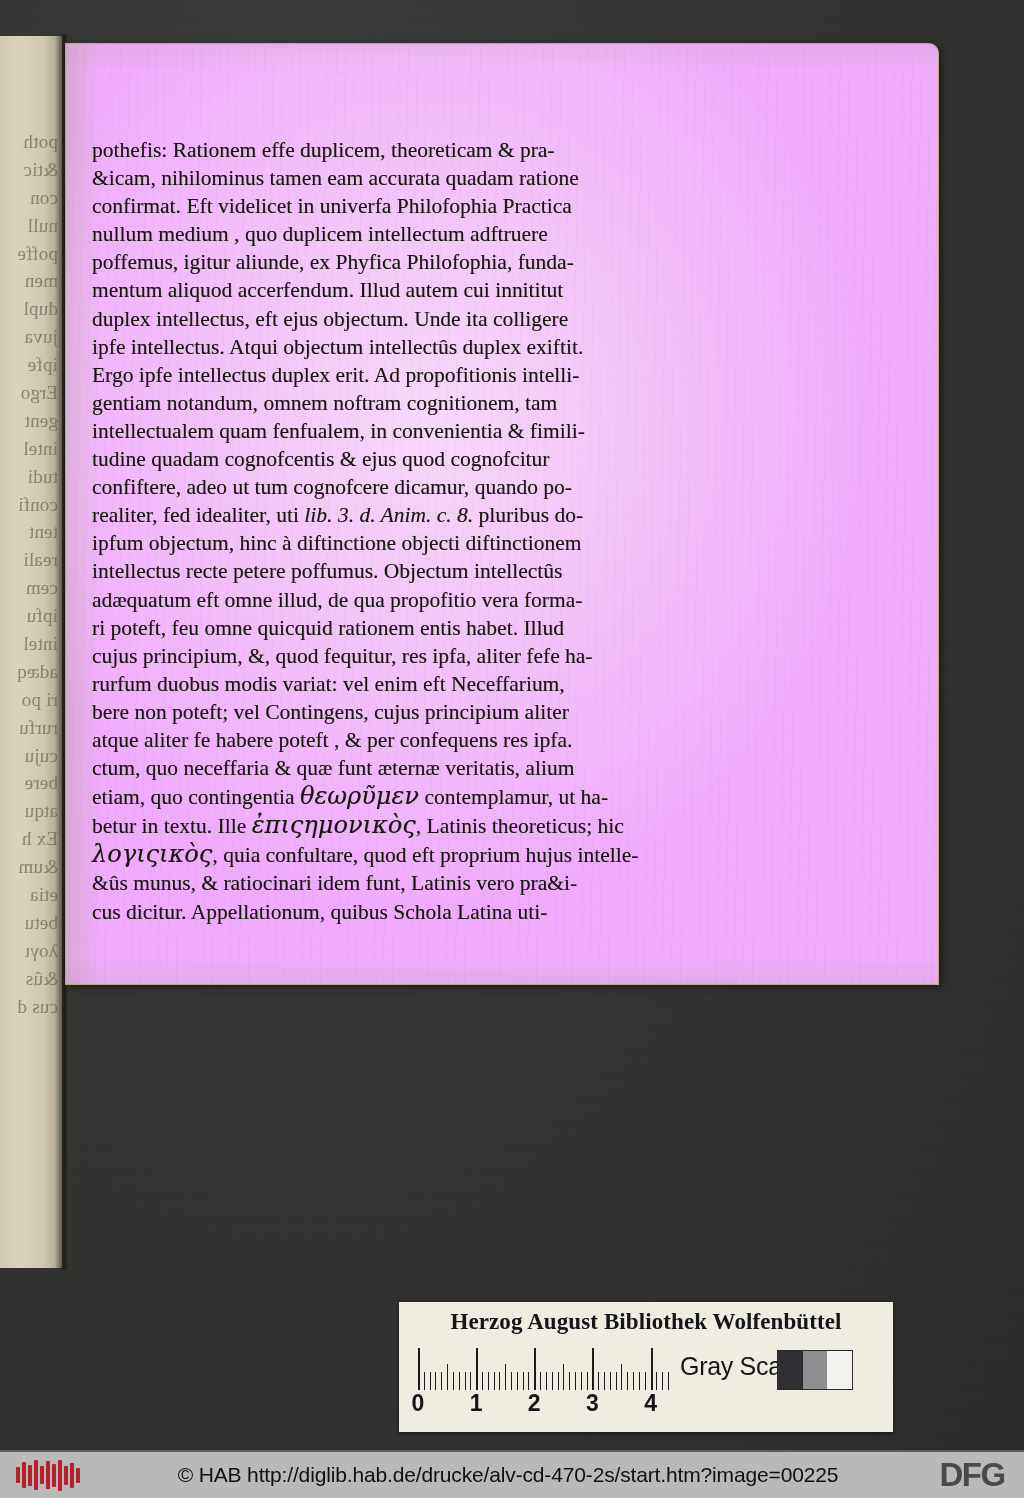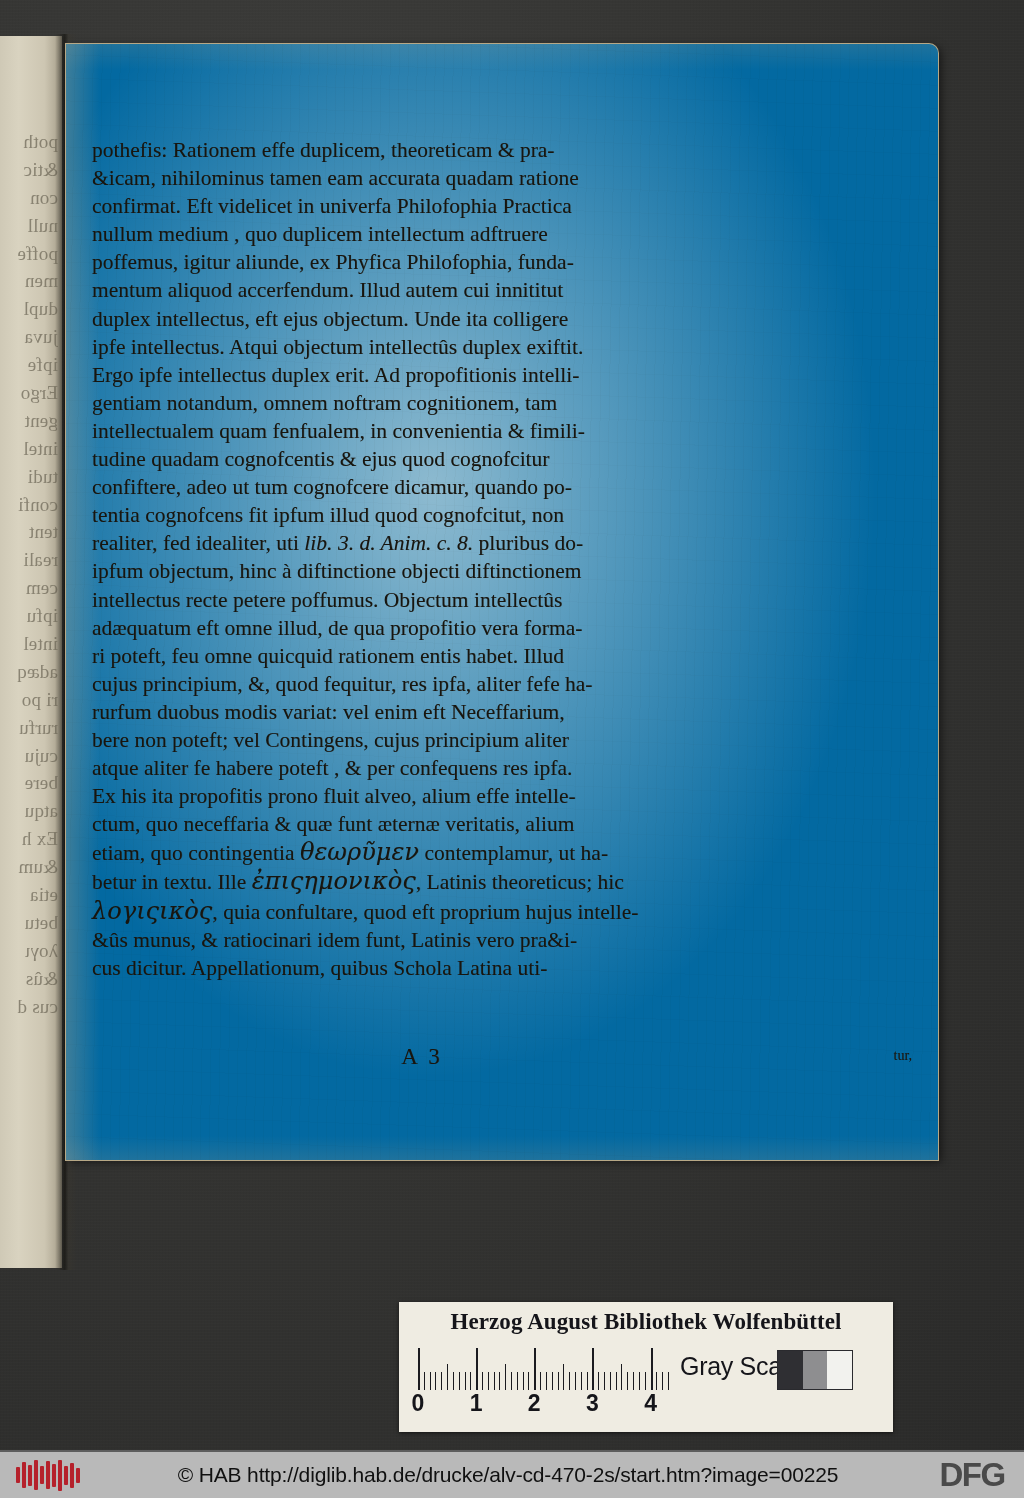--- a/index.html
+++ b/index.html
@@ -83,22 +83,22 @@
     height: 1226px;
     background: linear-gradient(180deg, rgba(30,28,24,.15), rgba(30,28,24,.85) 12%, rgba(30,28,24,.85) 88%, rgba(30,28,24,.15));
   }
 
   
   .leaf {
     position: absolute;
     left: 66px;
     top: 44px;
     width: 872px;
-    height: 1116px;
-    background: #0369a1;
+    height: 940px;
+    background: #f0abfc;
     border-top-right-radius: 9px;
     box-shadow:
       0 0 0 1px #b7a886,
       3px 2px 9px rgba(0,0,0,.55);
     overflow: hidden;
   }
   
   .leaf::before {
     content: "";
     position: absolute;
@@ -350,31 +350,29 @@
         <div class="line">nullum medium , quo duplicem intellectum adftruere</div>
         <div class="line">poffemus, igitur aliunde, ex Phyfica Philofophia, funda-</div>
         <div class="line">mentum aliquod accerfendum.   Illud autem cui innititut</div>
         <div class="line">duplex intellectus, eft ejus objectum.   Unde ita colligere</div>
         <div class="line">ipfe intellectus.  Atqui objectum intellectûs duplex exiftit.</div>
         <div class="line">Ergo ipfe intellectus duplex erit.  Ad propofitionis intelli-</div>
         <div class="line">gentiam notandum, omnem noftram cognitionem, tam</div>
         <div class="line">intellectualem quam fenfualem, in convenientia &amp; fimili-</div>
         <div class="line">tudine quadam cognofcentis &amp; ejus quod cognofcitur</div>
         <div class="line">confiftere, adeo ut tum cognofcere dicamur, quando po-</div>
-        <div class="line">tentia cognofcens fit ipfum illud quod cognofcitut, non</div>
         <div class="line">realiter, fed idealiter, uti <i>lib. 3. d. Anim. c. 8.</i> pluribus do-</div>
         <div class="line">ipfum objectum, hinc à diftinctione objecti diftinctionem</div>
         <div class="line">intellectus recte petere poffumus.  Objectum intellectûs</div>
         <div class="line">adæquatum eft omne illud, de qua propofitio vera forma-</div>
         <div class="line">ri poteft, feu omne quicquid rationem entis habet.  Illud</div>
         <div class="line">cujus principium, &amp;, quod fequitur, res ipfa, aliter fefe ha-</div>
         <div class="line">rurfum duobus modis variat: vel enim eft Neceffarium,</div>
         <div class="line">bere non poteft; vel Contingens, cujus principium aliter</div>
         <div class="line">atque aliter fe habere poteft , &amp; per confequens res ipfa.</div>
-        <div class="line">Ex his ita propofitis prono fluit alveo, alium effe intelle-</div>
         <div class="line">ctum, quo neceffaria &amp; quæ funt æternæ veritatis, alium</div>
         <div class="line">etiam, quo contingentia <span class="grk">θεωρῦμεν</span> contemplamur, ut ha-</div>
         <div class="line">betur in textu.   Ille <span class="grk">ἐπιςημονικὸς</span>, Latinis theoreticus; hic</div>
         <div class="line"><span class="grk">λογιςικὸς</span>, quia confultare, quod eft proprium hujus intelle-</div>
         <div class="line">&amp;ûs munus, &amp; ratiocinari idem funt, Latinis vero pra&amp;i-</div>
         <div class="line">cus dicitur.   Appellationum, quibus Schola Latina uti-</div>
       </div>
 
     <div class="footline">
       <span class="signature">A 3</span>

